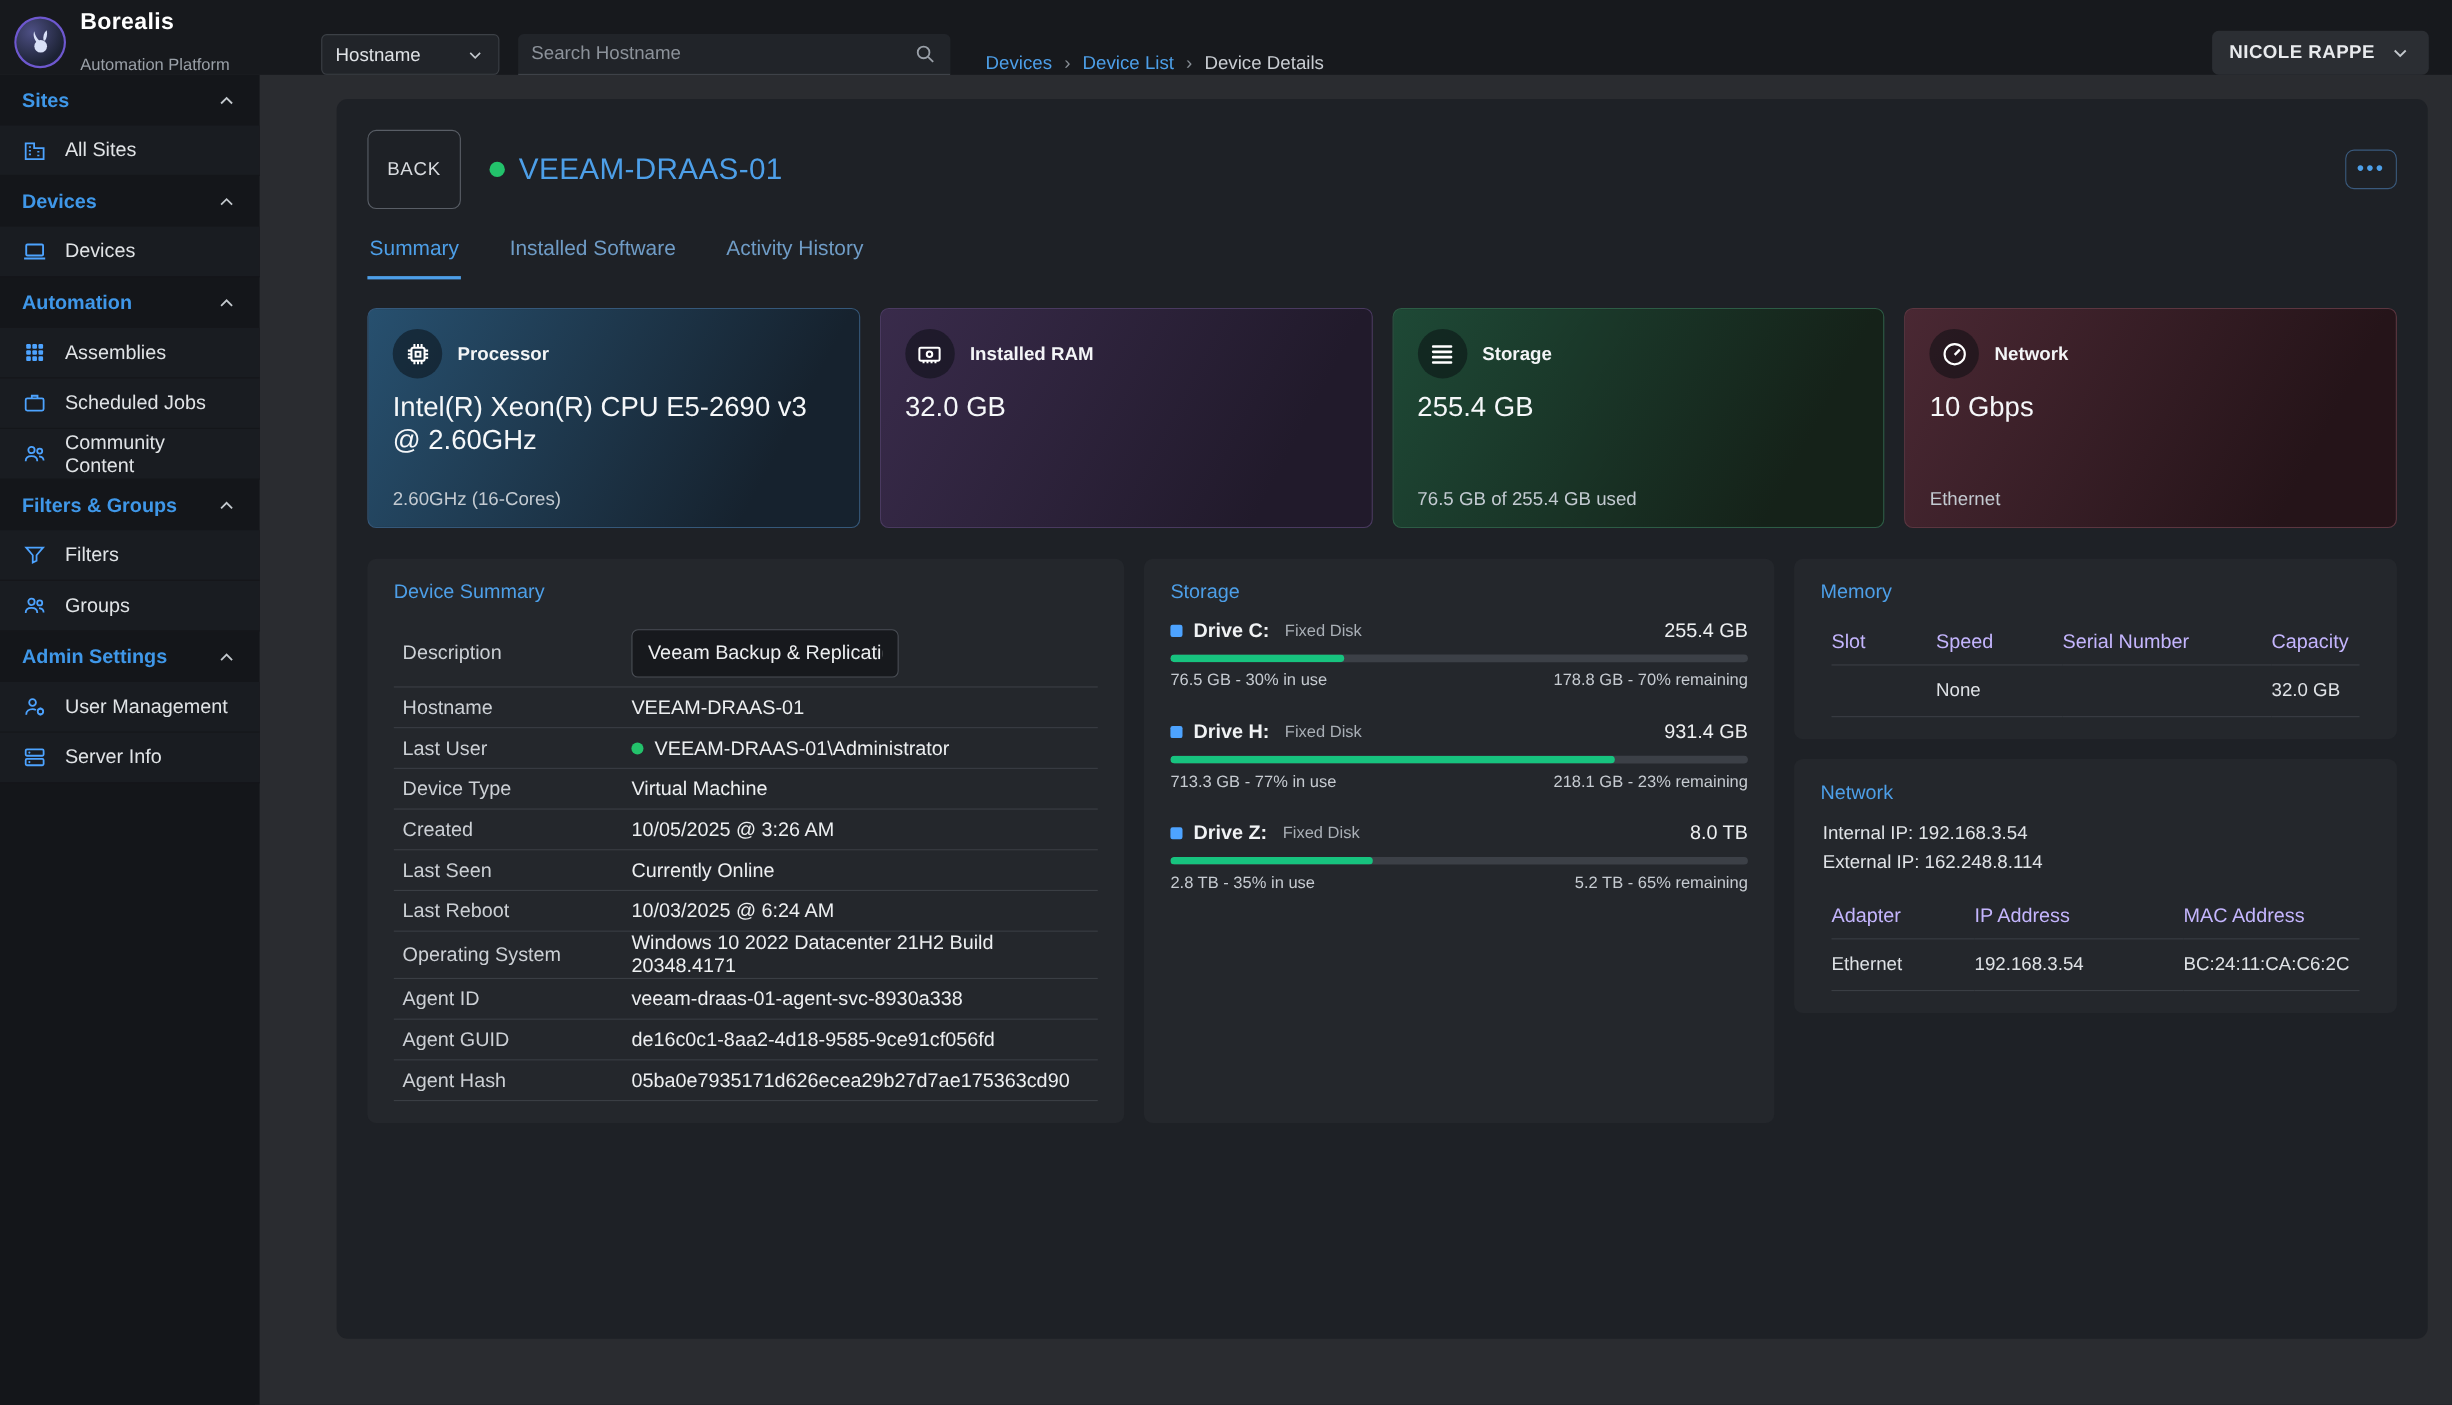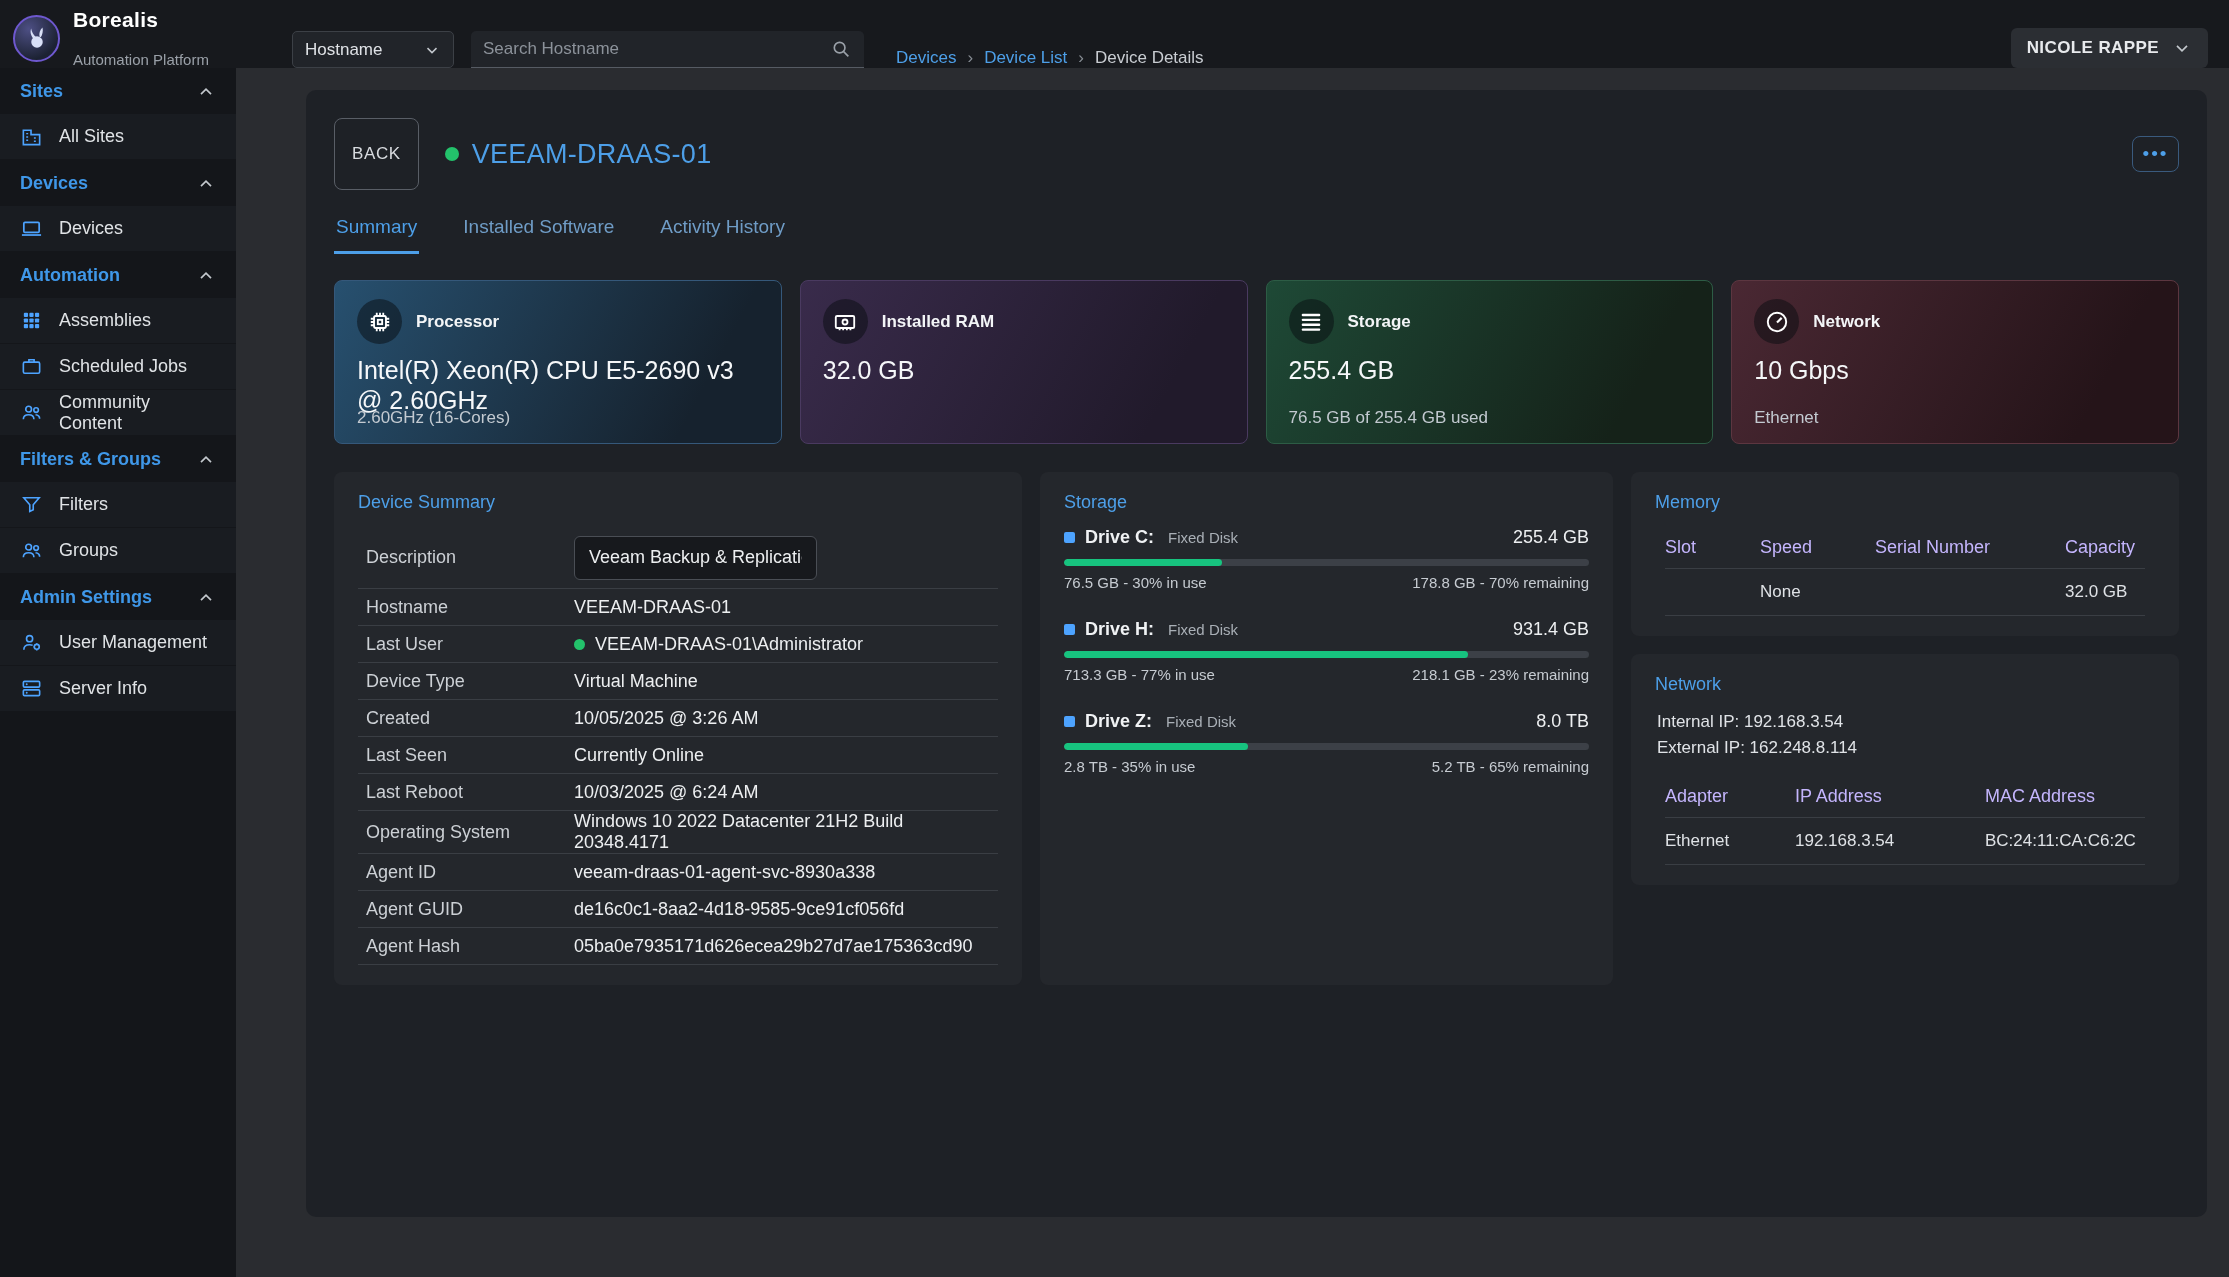--- a/index.html
+++ b/index.html
@@ -41,21 +41,21 @@
   .online-dot { width:14px; height:14px; border-radius:50%; background:#23c26b; }
   .device-title { color:#4d9fe8; font-size:27px; font-weight:500; letter-spacing:.3px; }
   .more-btn { margin-left:auto; width:47px; height:36px; border:1px solid #3a5a7d; background:transparent; border-radius:8px; color:#4d9fe8; display:flex; align-items:center; justify-content:center; cursor:pointer; font-size:19px; letter-spacing:2px; }
 
   .tabs { display:flex; gap:42px; margin-top:26px; }
   .tab { font-size:19px; padding:0 2px 13px; color:#6f9cc6; cursor:pointer; }
   .tab.active { color:#4d9fe8; border-bottom:3px solid #4d9fe8; }
 
   
   .stat-cards { display:grid; grid-template-columns:repeat(4,1fr); gap:18px; margin-top:26px; }
-  .stat-card { position:relative; height:164px; border-radius:8px; border:1px solid; padding:18px 22px; overflow:hidden; }
+  .stat-card { position:relative; height:200px; border-radius:8px; border:1px solid; padding:18px 22px; overflow:hidden; }
   .theme-blue   { background:linear-gradient(118deg,#27506f 0%,#16222e 80%); border-color:#35587a; }
   .theme-purple { background:linear-gradient(118deg,#392b4b 0%,#211a2b 80%); border-color:#4a3a60; }
   .theme-green  { background:linear-gradient(118deg,#1e4936 0%,#152219 80%); border-color:#2d5c45; }
   .theme-red    { background:linear-gradient(118deg,#4a2833 0%,#251419 80%); border-color:#5c3640; }
   .stat-head { display:flex; align-items:center; gap:14px; }
   .icon-chip { width:45px; height:45px; border-radius:50%; background:rgba(8,12,16,.5); display:flex; align-items:center; justify-content:center; color:#ffffff; flex:0 0 45px; }
   .stat-label { font-size:17px; font-weight:bold; color:#f3f5f7; }
   .stat-value { font-size:25px; line-height:1.2; margin-top:11px; color:#f5f7f9; }
   .stat-sub { position:absolute; left:22px; bottom:15px; font-size:17px; color:#c3cad1; }
 

